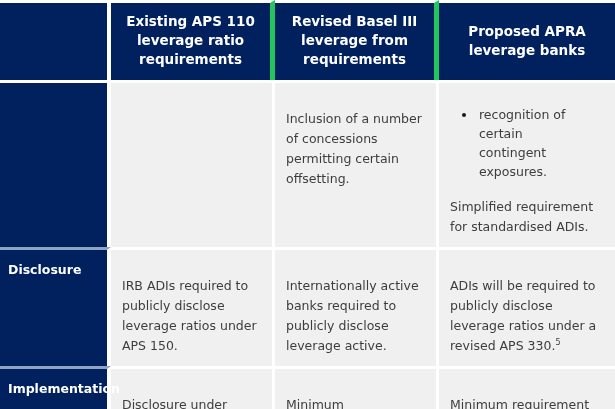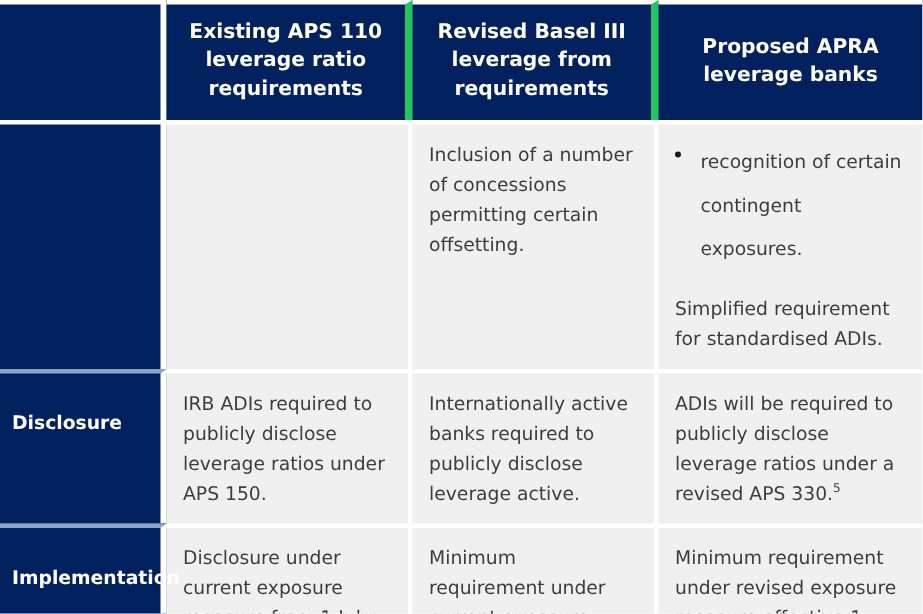--- a/index.html
+++ b/index.html
@@ -55,21 +55,21 @@
 
   
   td.row-label {
     background: #00215e;
     color: #ffffff;
     font-size: 12.5px;
     font-weight: bold;
     line-height: 17px;
     text-align: left;
     vertical-align: top;
-    padding: 24px 6px 10px 8px;
+    padding: 11px 6px 10px 8px;
     border-top: 3px solid #8fa3c4;
     border-right: 4px solid #ffffff;
     box-sizing: border-box;
   }
   td.row-label-empty {
     background: #00215e;
     border-top: 3px solid #ffffff;
     border-right: 4px solid #ffffff;
   }
 
@@ -84,33 +84,33 @@
     padding: 10px 14px 10px 11px;
     border-top: 3px solid #ffffff;
     border-right: 3px solid #ffffff;
     box-sizing: border-box;
   }
   td.body-cell.last-col { border-right: none; }
 
   td.body-cell p {
     margin: 0 0 16px 0;
   }
-  td.body-cell p:last-child { margin-bottom: 0; }
+  td.body-cell p:last-child { margin-bottom: 0; margin-top: 16px; }
 
   
   ul.cell-bullets {
     margin: 0 0 16px 0;
     padding: 0 0 0 17px;
     list-style: none;
   }
   ul.cell-bullets li {
     position: relative;
-    margin: 0;
+    margin: 12px;
     padding: 0;
-    line-height: 29px;
+    line-height: 19px;
   }
   ul.cell-bullets li .bullet-dot {
     position: absolute;
     left: -17px;
     top: 8px;
     width: 4px;
     height: 4px;
     background: #1a1a1a;
     border-radius: 50%;
   }

